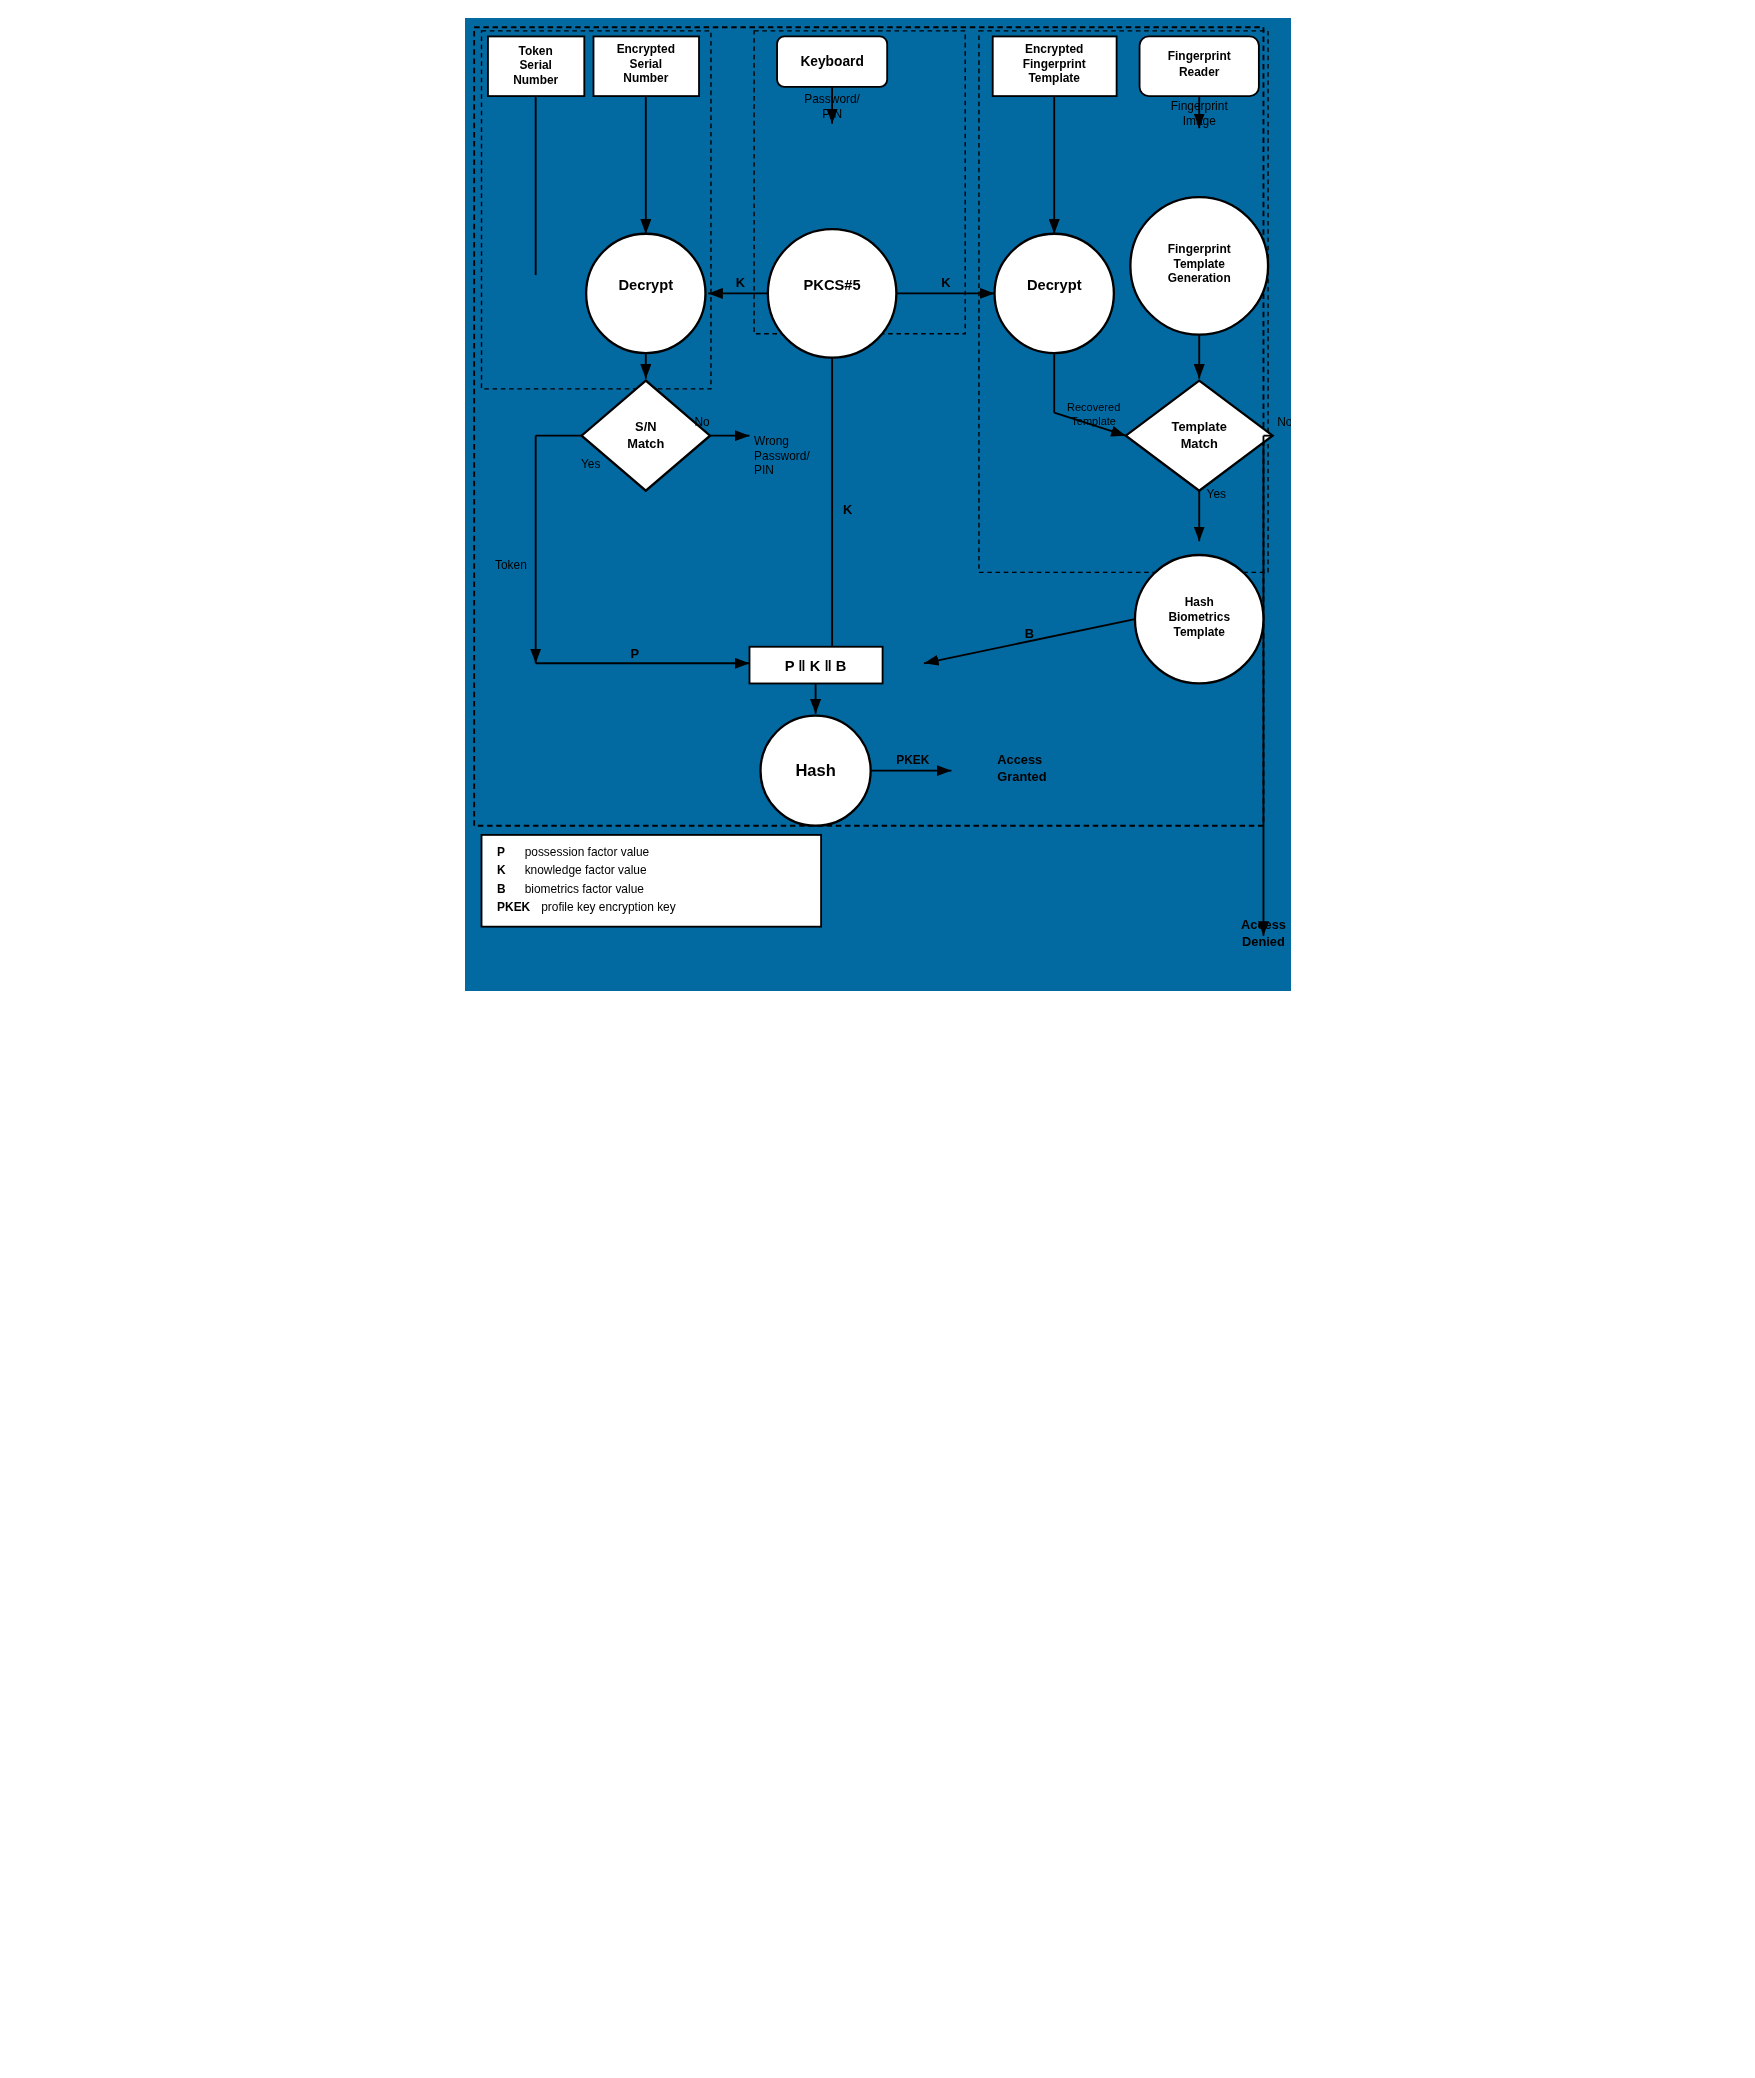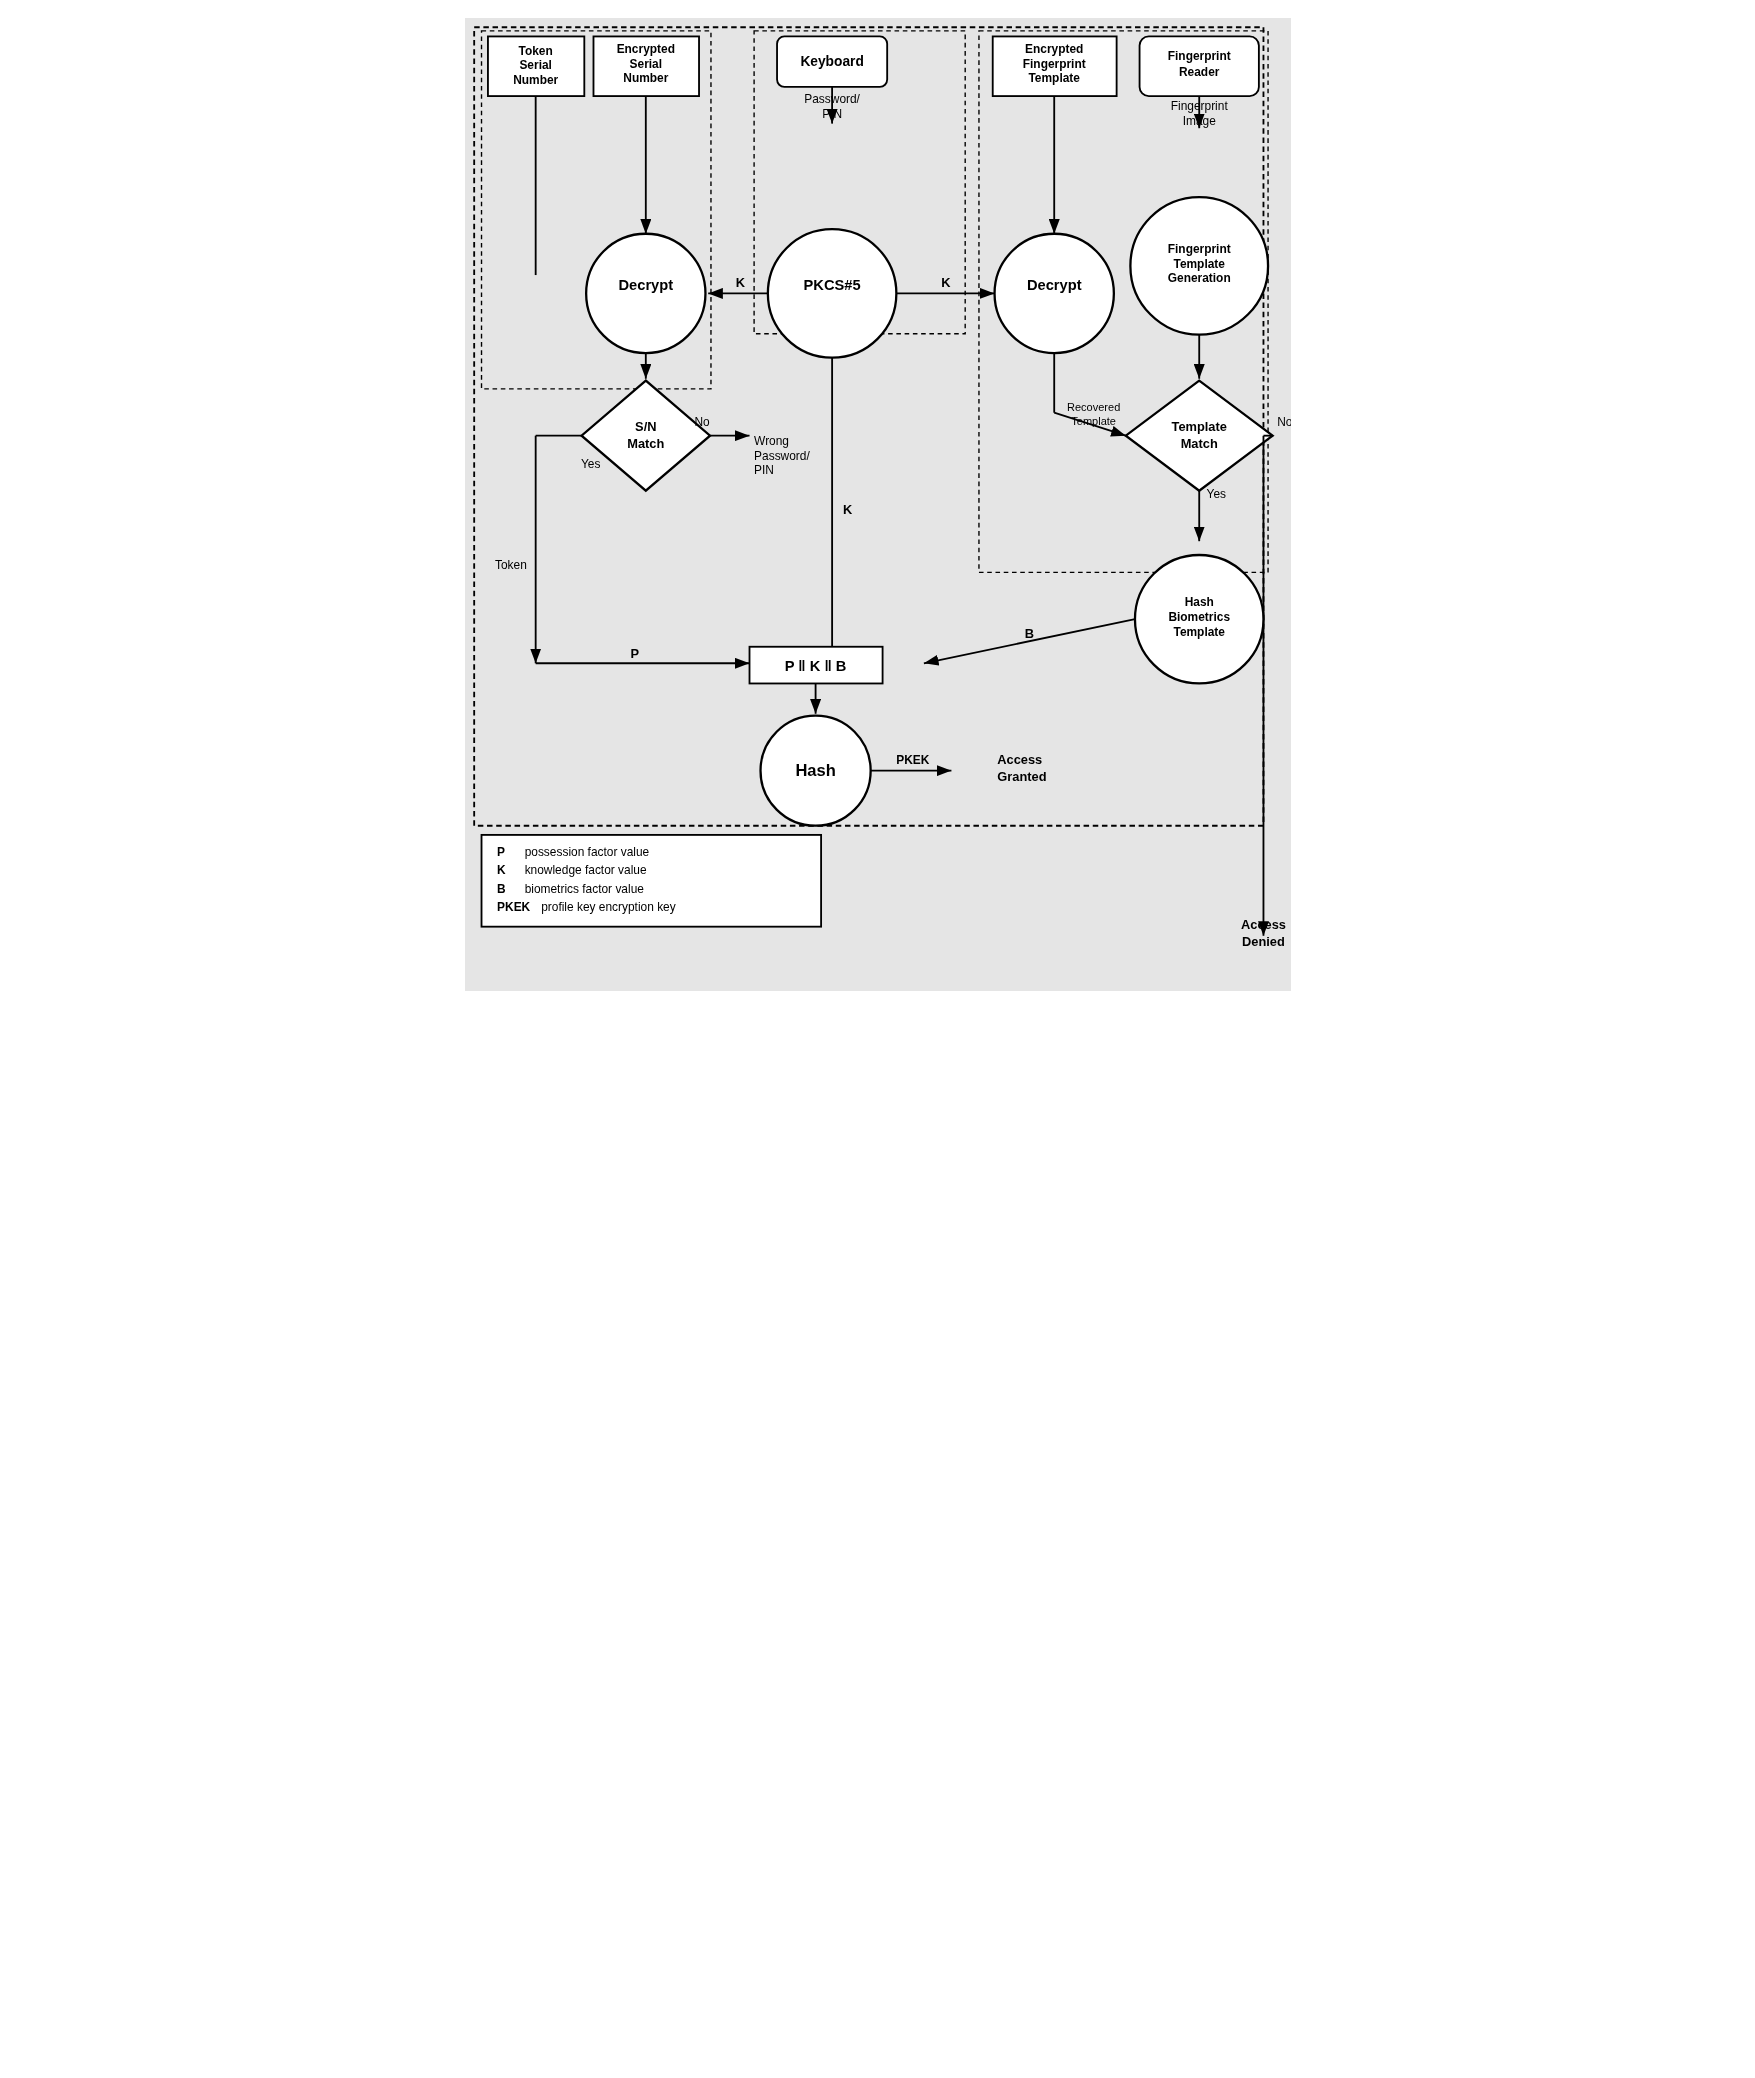--- a/index.html
+++ b/index.html
@@ -8,21 +8,21 @@
       font-family: Arial, sans-serif;
       display: flex;
       justify-content: center;
       align-items: flex-start;
       padding: 18.4px;
     }
     .diagram-container {
       position: relative;
       width: 826px;
       height: 973px;
-      background: #e5e5e5;
+      background: #0369a1;
     }
     svg {
       position: absolute;
       top: 0; left: 0;
       width: 100%;
       height: 100%;
     }
   </style>
 </head>
 <body>

